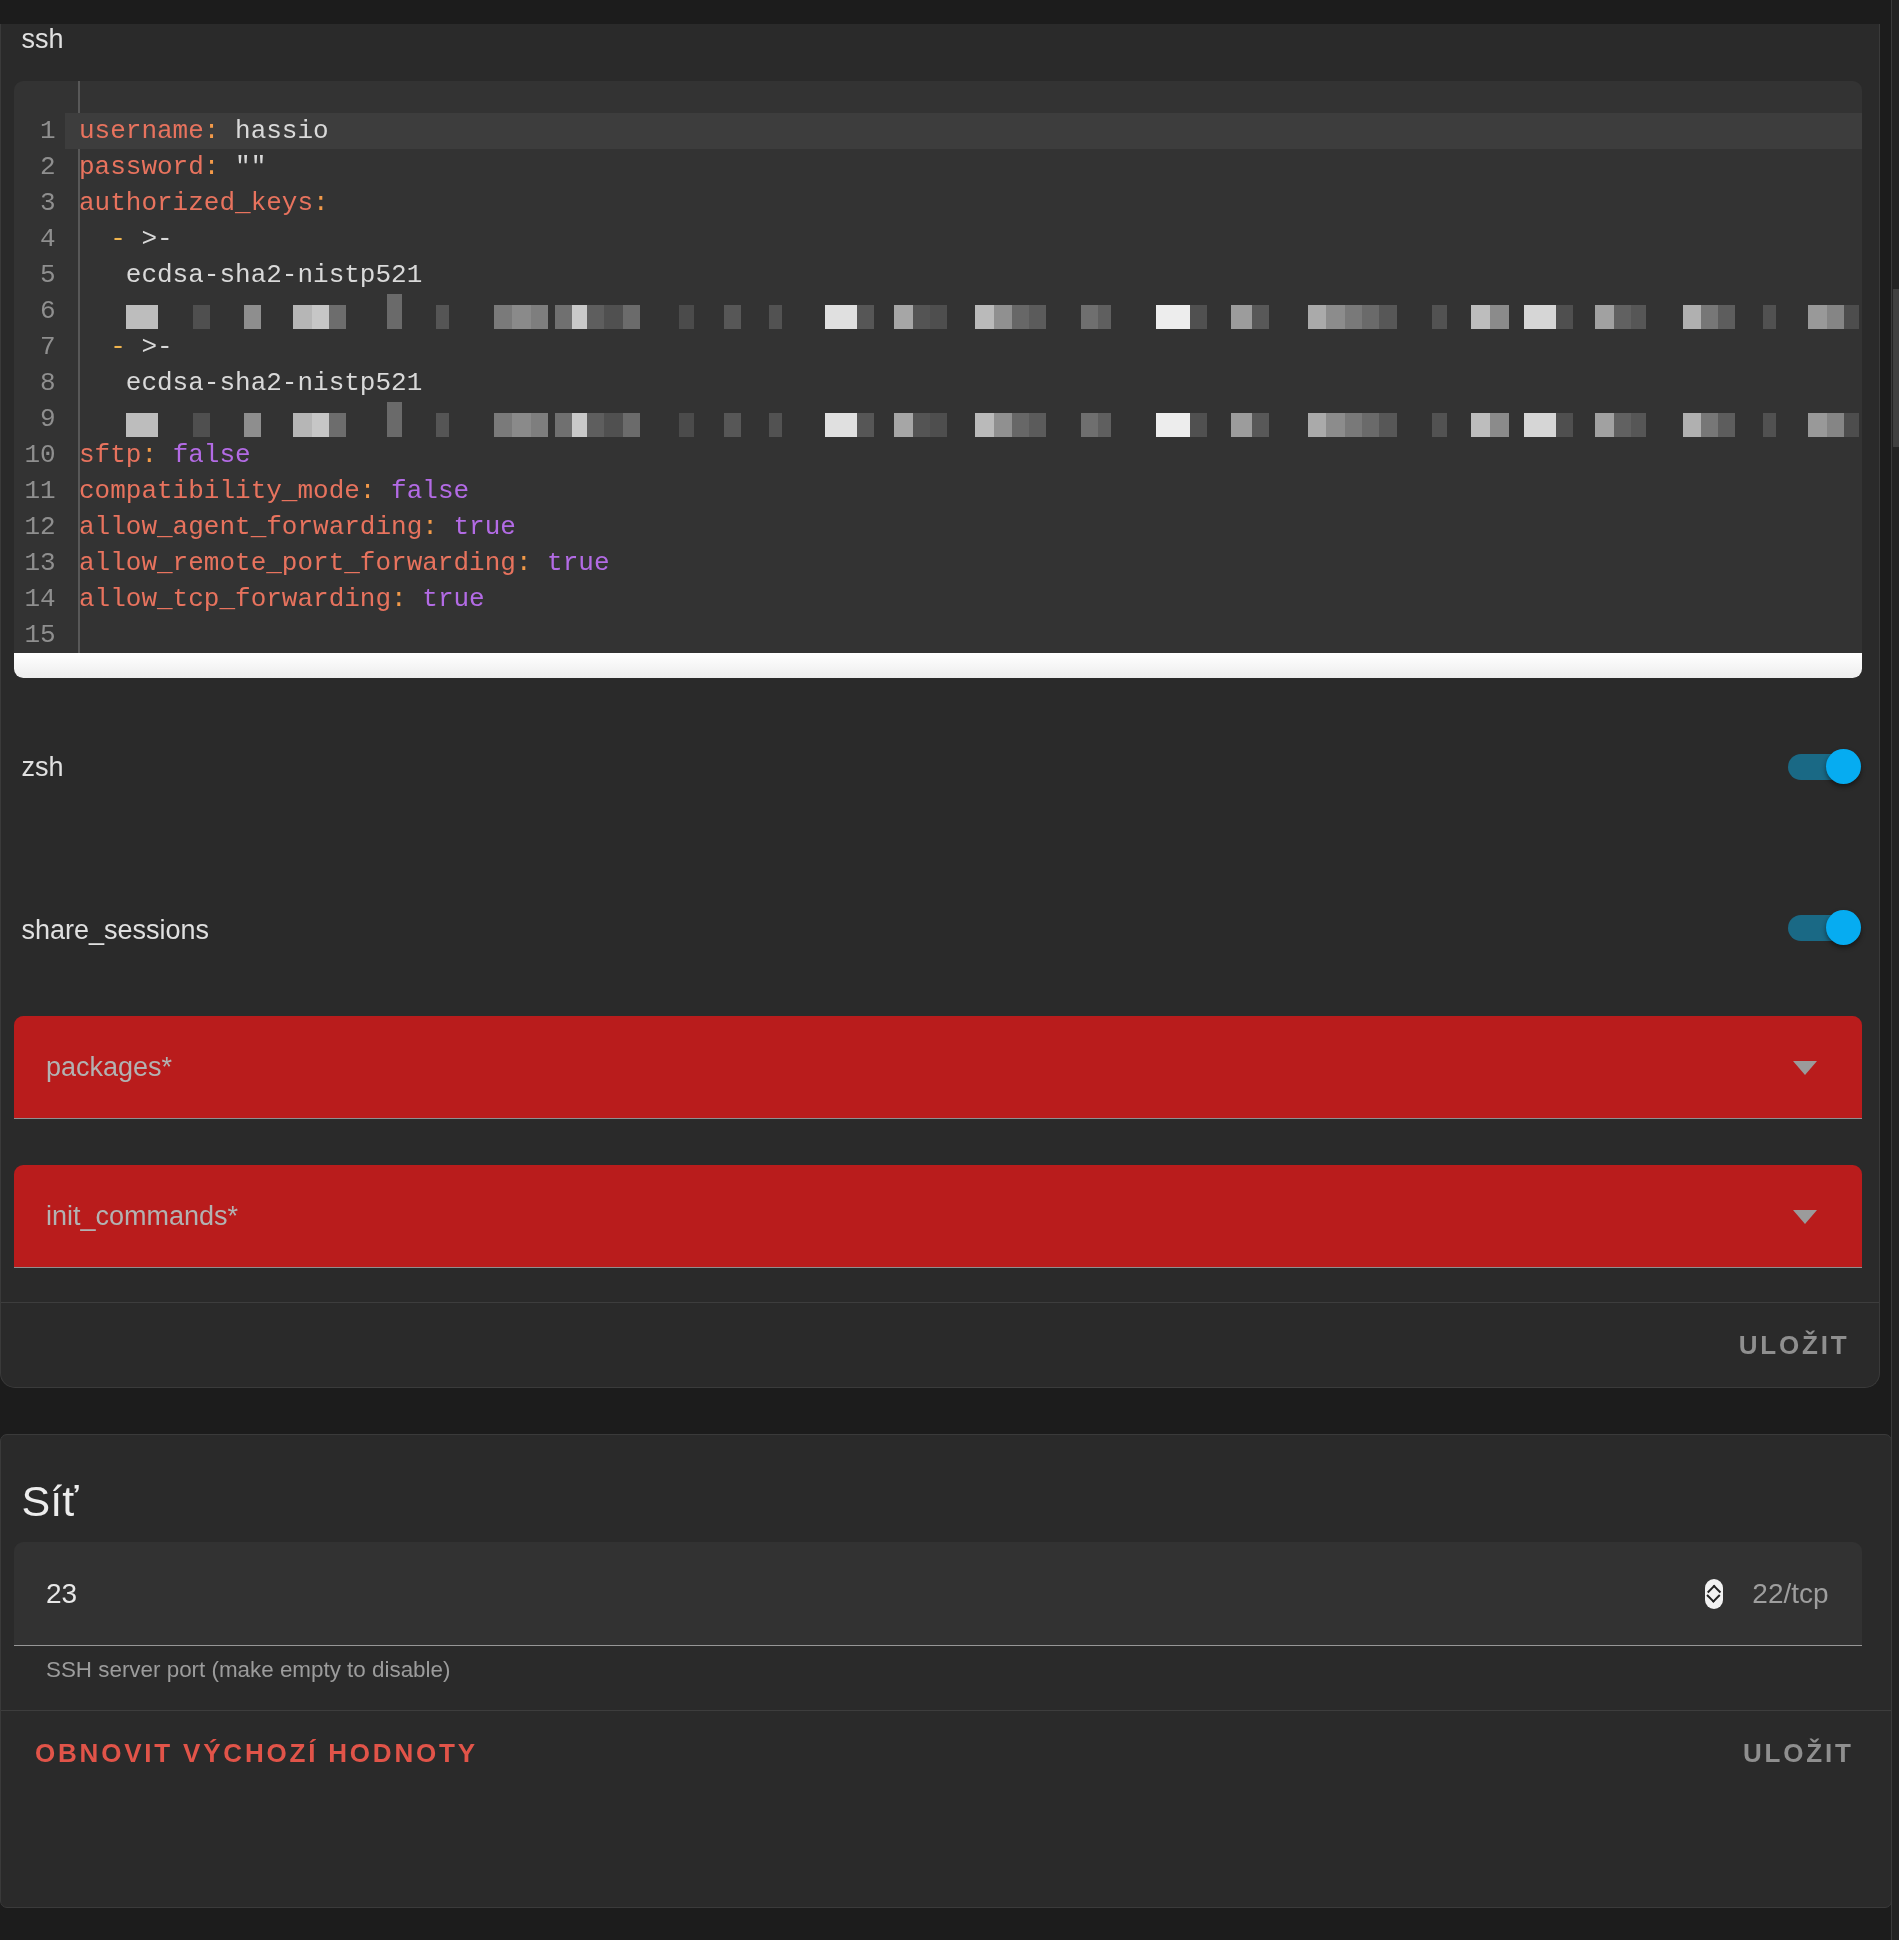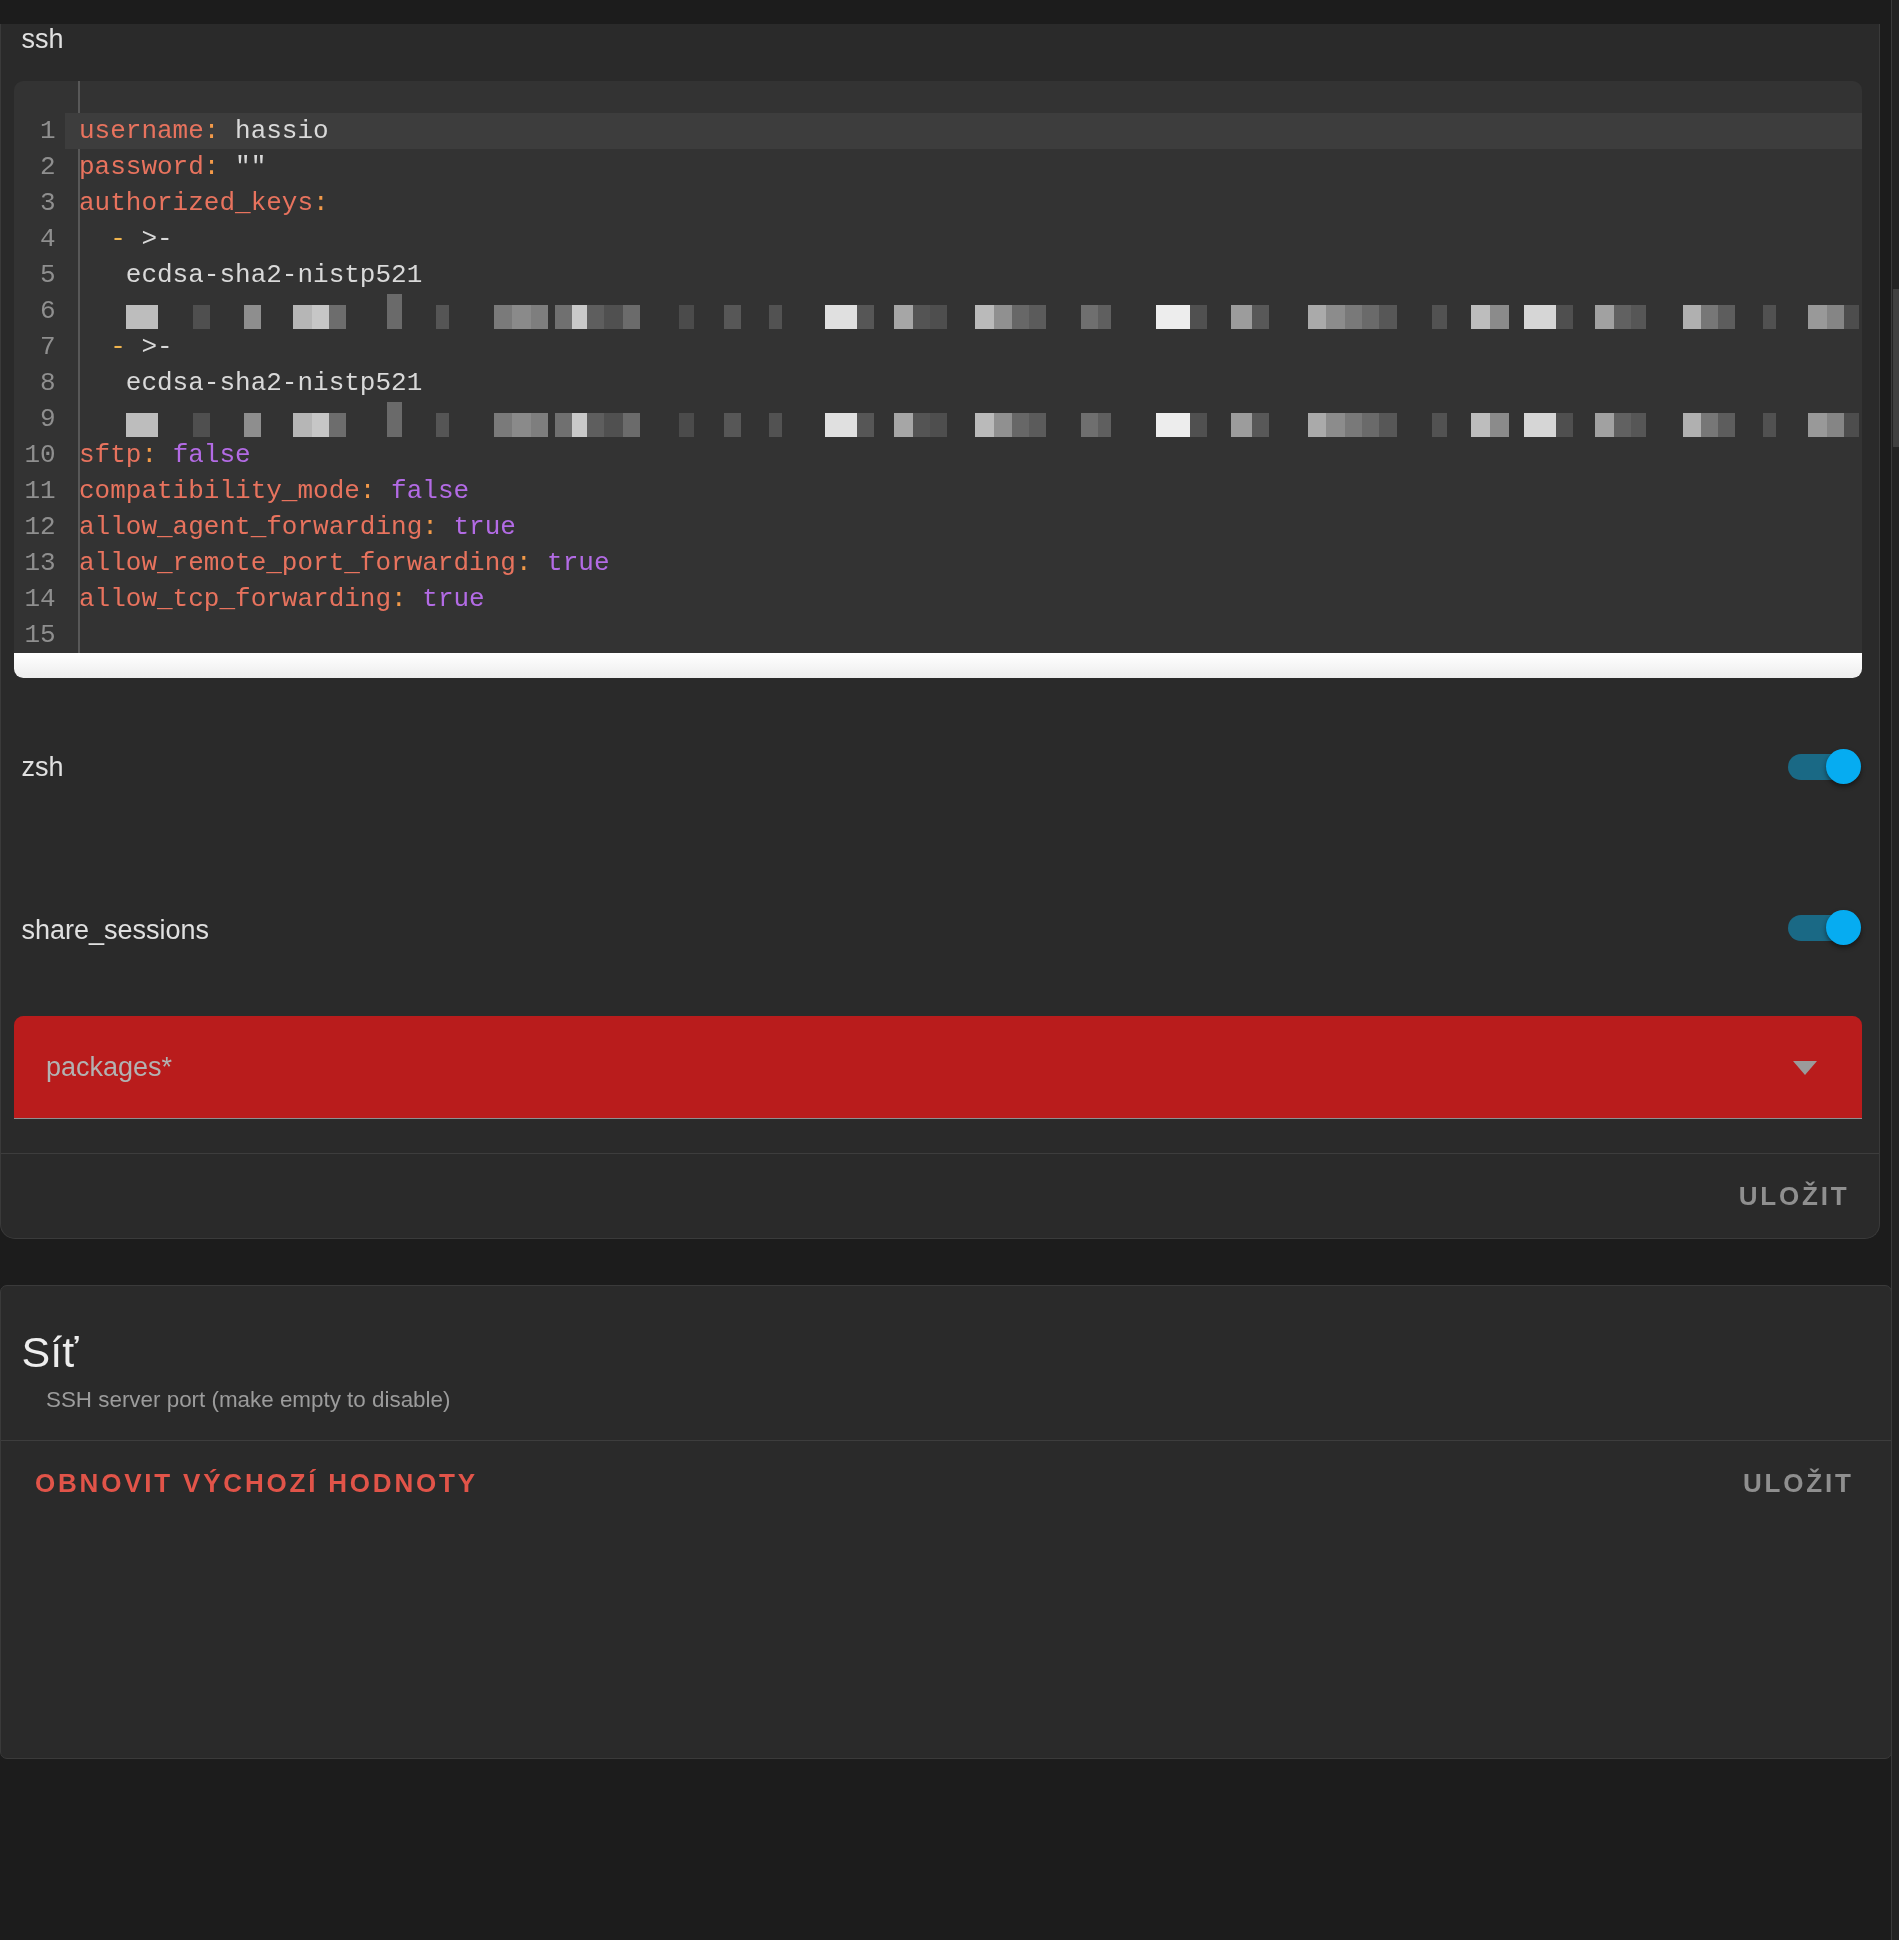--- a/index.html
+++ b/index.html
@@ -182,32 +182,46 @@
       <div class="track"></div>
       <div class="thumb"></div>
     </div>
   </div>
 
   <div class="field" id="field-packages">
     <span class="flabel">packages*</span>
     <span class="dd-arrow"></span>
   </div>
 
+  <div class="field" id="field-init">
+    <span class="flabel">init_commands*</span>
+    <span class="dd-arrow"></span>
+  </div>
 
   <div class="card-divider"></div>
   <div class="card-footer">
     <button class="text-button">ULOŽIT</button>
   </div>
 </div>
 
 <div class="card" id="network-card">
 
   <h1 id="net-title">Síť</h1>
 
 
+  <div id="port-field">
+    <input id="port-input" value="23" style="">
+    <div class="port-right">
+      <div class="stepper">
+        <i class="up"></i>
+        <i class="down"></i>
+      </div>
+      <span id="port-suffix">22/tcp</span>
+    </div>
+  </div>
 
   <div id="port-helper">SSH server port (make empty to disable)</div>
 
   <div id="net-divider" class="card-divider"></div>
   <div id="net-footer">
     <button class="text-button danger">OBNOVIT VÝCHOZÍ HODNOTY</button>
     <button class="text-button">ULOŽIT</button>
   </div>
 </div>
 

